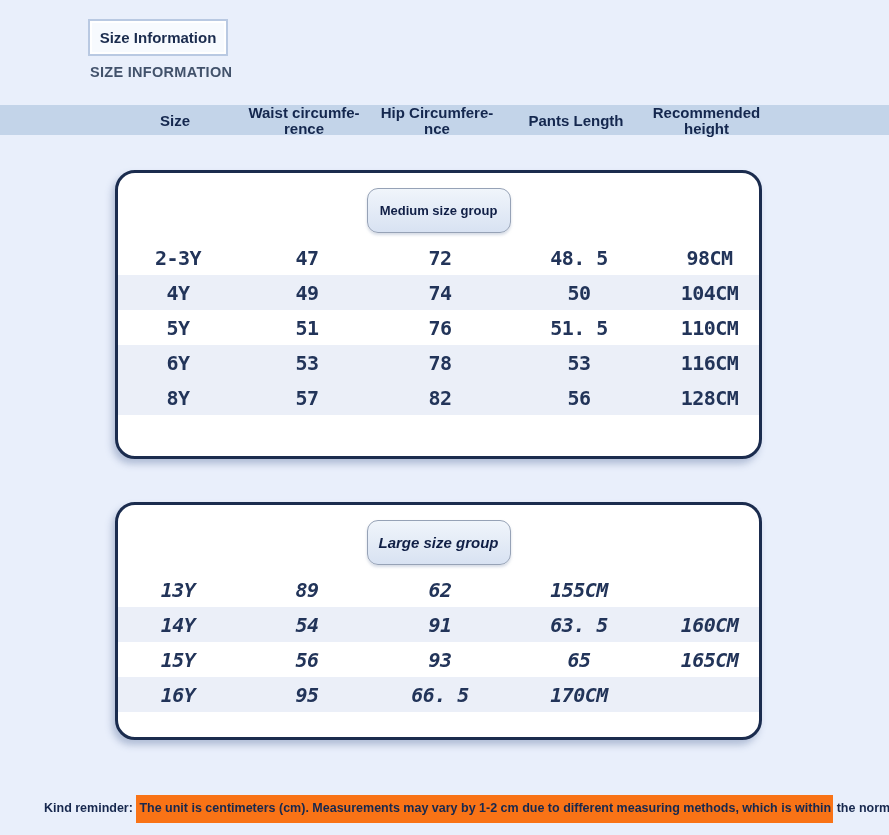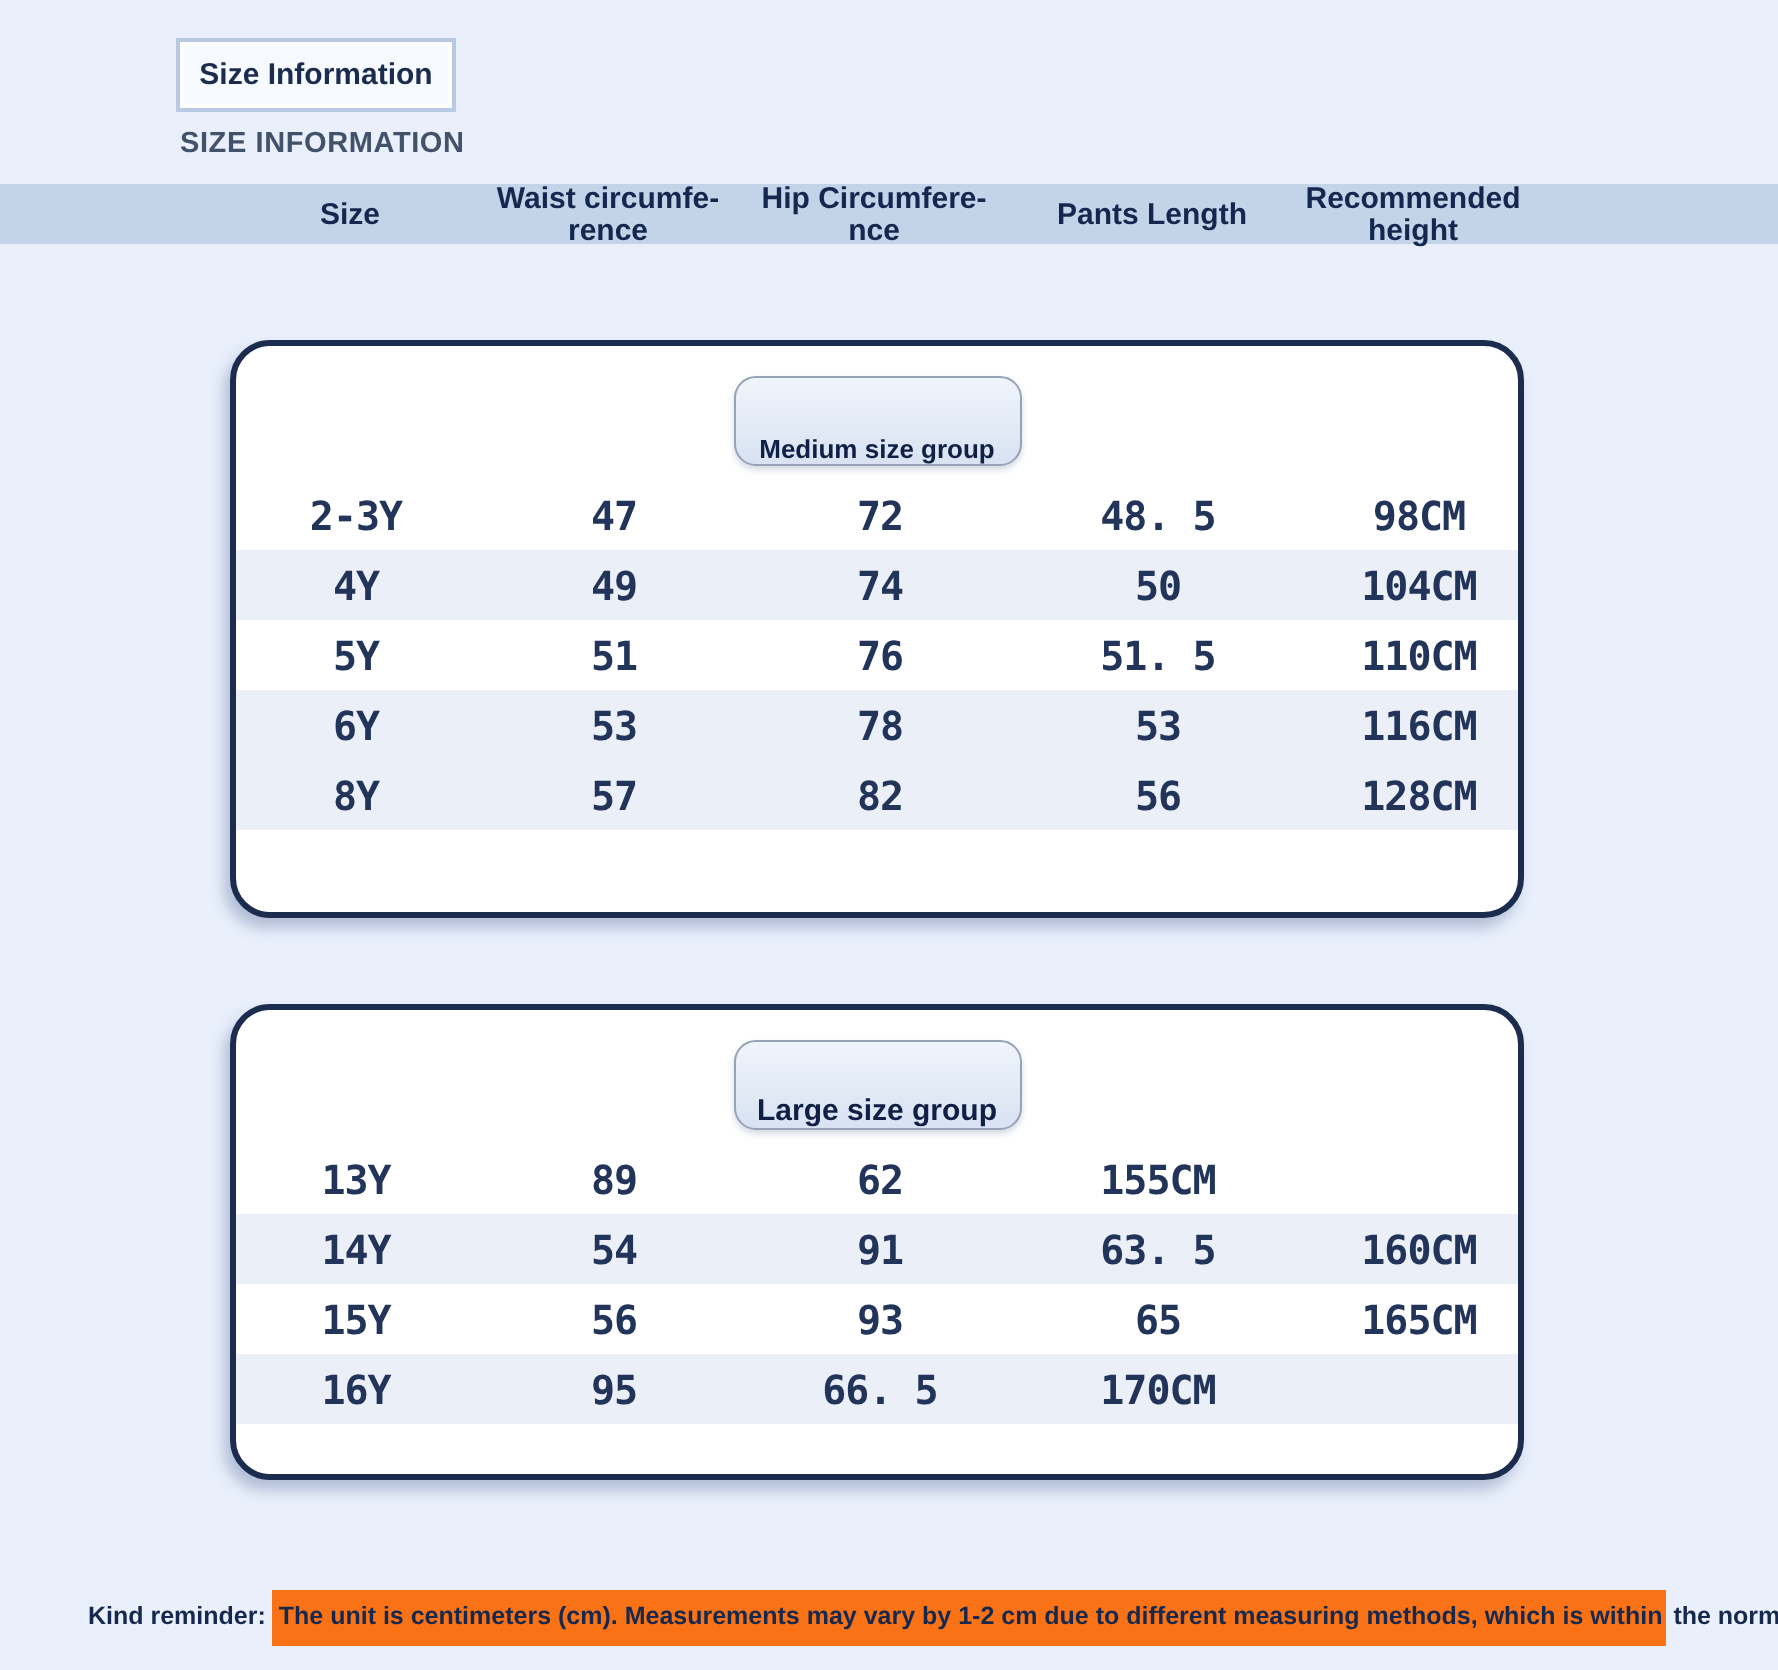--- a/index.html
+++ b/index.html
@@ -26,21 +26,21 @@
 
   .section-title {
     position:absolute; left:90px; top:64px;
     font-size:14.5px; font-weight:bold;
     letter-spacing:0.3px;
     color:#42526b;
   }
 
   
   .header-band {
-    position:absolute; left:0; top:92px;
+    position:absolute; left:0; top:105px;
     width:889px; height:30px;
     background:#c3d4e9;
   }
   .band-grid {
     height:100%;
     margin-left:115px; margin-right:127px;
     display:grid;
     grid-template-columns:120px 138px 128px 150px 111px;
     align-items:center;
   }
@@ -56,30 +56,30 @@
   .panel {
     position:absolute; left:115px;
     width:647px;
     background:#ffffff;
     border:3px solid #1b2c4e;
     border-radius:20px;
     box-shadow:-3px 5px 7px rgba(110,130,170,0.45);
     overflow:hidden;
   }
   .panel-medium { top:170px; height:289px; }
-  .panel-large  { top:502px; height:238px; }
+  .panel-large  { top:502px; height:238px;font-style:italic; }
 
   .group-badge {
     margin:15px auto 7px auto;
     width:144px; height:45px;
     background:linear-gradient(#f0f5fb, #d8e2f2);
     border:1px solid #96a2b6;
     border-radius:11px;
     box-shadow:0 2px 3px rgba(150,165,190,0.4);
-    display:flex; align-items:flex-end; justify-content:center;
+    display:flex; align-items:center; justify-content:center;
     color:#101f46;
   }
   .panel-medium .group-badge { font-size:13px; font-weight:600; }
   .panel-large  .group-badge { font-size:15px; font-weight:bold; }
 
   .table-row {
     height:35px;
     display:grid;
     grid-template-columns:120px 138px 128px 150px 111px;
     align-items:center;

